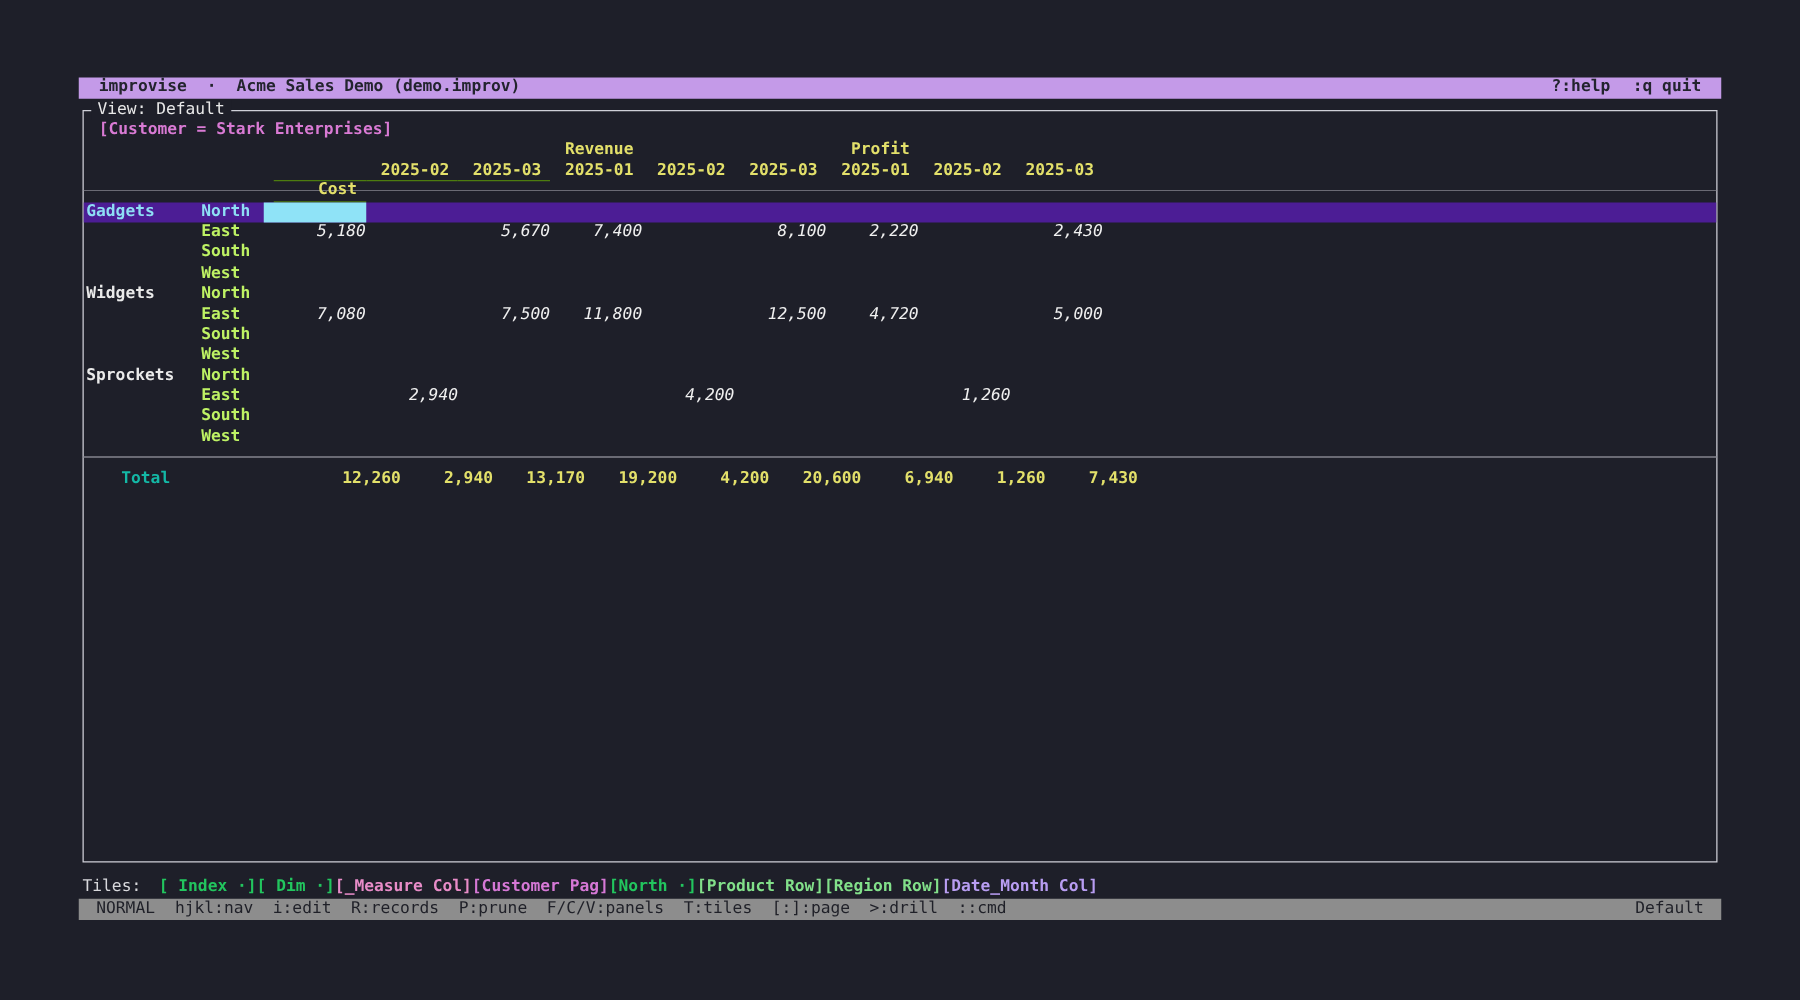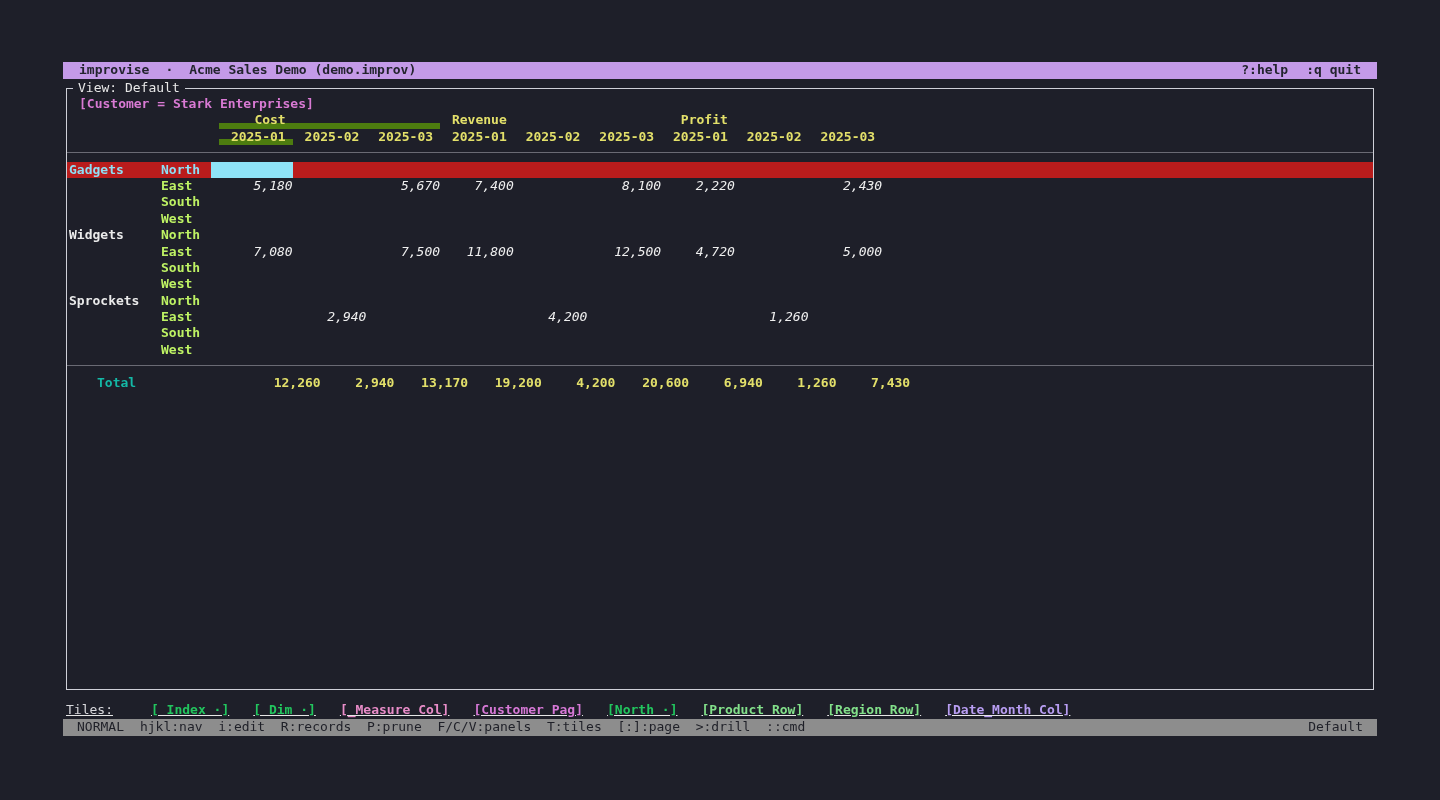--- a/index.html
+++ b/index.html
@@ -18,38 +18,38 @@
   .viewbox { position:absolute; left:3px; top:26px; width:1308px; height:602px; border:1px solid #cfd0d8; }
   .view-label { position:absolute; top:-9px; left:6px; background:#1e1f29; padding:0 5px; color:#e8e8e8; }
 
   .tbl { padding:7px 0 0 2px; }
   .tbl > div { height:16.4px; display:flex; white-space:pre; }
 
   .filter-line { color:#d97ad4; font-weight:bold; padding-left:10px; }
 
   .hspacer { width:150px; }
   .hcell { width:73.7px; text-align:right; padding-right:7px; color:#e3e06a; font-weight:bold; }
-  .u { border-bottom:6px solid #4d7c0f; }
+  .u { border-bottom:1px solid #4d7c0f;margin-top:32px; }
 
   .c-prod { width:92px; font-weight:bold; color:#eaeaea; }
   .c-reg  { width:58px; font-weight:bold; color:#bef264; }
   .c-val  { width:73.7px; text-align:right; font-style:italic; color:#f0f0f0; }
 
   .seprow { margin-left:-2px; background:linear-gradient(#0000 7px, #6a6a74 7px 8px, #0000 8px); }
 
-  .sel-row { background:#b91c1c; margin-left:-2px; padding-left:2px; }
+  .sel-row { background:#4c1d95; margin-left:-2px; padding-left:2px; }
   .sel-row .c-prod, .sel-row .c-reg { color:#8edff5; }
   .sel-cell { width:81.7px; margin-left:-8px; background:#8fe3f7; }
 
   .total-row .c-prod { color:#14b8a6;margin-left:28px; }
   .total-row .c-val { color:#e3e06a; font-weight:bold; font-style:normal; }
 
   
   .tilesrow { position:absolute; left:0; right:0; bottom:17px; height:18px; display:flex; align-items:center;
-              padding-left:3px; gap:24px; font-weight:bold; white-space:pre;text-decoration:underline; }
+              padding-left:3px; font-weight:bold; white-space:pre; }
   .tiles-label { color:#d8d8dc; margin-right:14px; font-weight:normal; }
   .tile { white-space:pre; }
   .tile-dim { color:#22c55e; }
   .tile-pink { color:#e88cc8; }
   .tile-magenta { color:#d678d6; }
   .tile-green { color:#82e08a; }
   .tile-violet { color:#b89df2; }
 
   
   .statusbar { position:absolute; left:0; right:0; bottom:0; height:17px; background:#8d8d8d; color:#1f2028;

